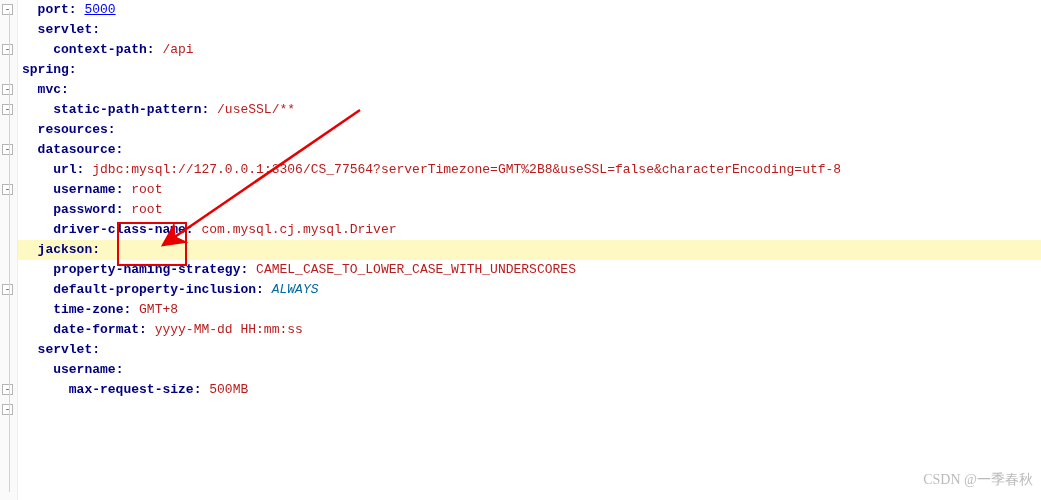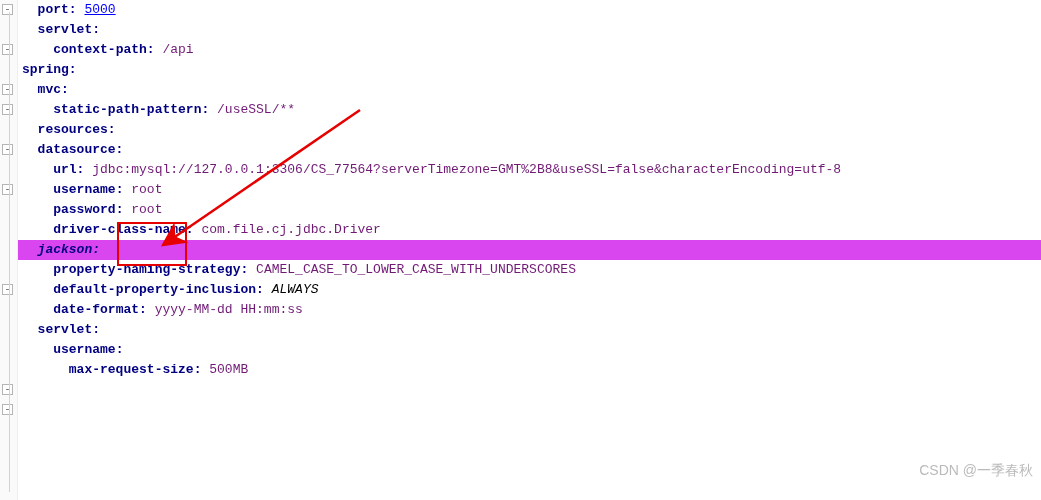--- a/index.html
+++ b/index.html
@@ -19,29 +19,29 @@
     border-right:1px solid #eee;
     background:#fafafa;
   }
   .fold-col { position:absolute; left:2px; top:0; width:14px; }
   .fold-mark { width:11px; height:11px; border:1px solid #b5b5b5; background:#fff;
     font-size:10px; line-height:9px; text-align:center; color:#666; display:block;
     margin-top:4px; cursor:pointer;}
   .fold-line { width:1px; background:#d3d3d3; position:absolute; left:7px; }
   .code { position:absolute; left:18px; top:0; right:0; }
   .ln { height:20px; white-space:pre; padding-left:4px; }
-  .ln.hl { background:#d946ef;font-style:italic; }
+  .ln.hl { background:#fef9c3; }
   .kw-dark { color:#000080; font-weight:bold; }
-  .str { color:#701a75;font-family:Liberation Mono, monospace; }
+  .str { color:#b91c1c;font-family:Liberation Mono, monospace; }
   .val-blue { color:#0000ff;text-decoration:underline; }
-  .val-purple { color:#000000; font-style:italic;margin-top:44px; }
+  .val-purple { color:#0369a1; font-style:italic;margin-top:44px; }
   .watermark {
-    position:absolute; right:8px; bottom:20px;
+    position:absolute; right:8px; bottom:10px;
     color:rgba(130,130,130,.55);
-    font-family: Liberation Sans, sans-serif;
+    font-family: Liberation Serif, serif;
     font-size:14px; pointer-events:none;
   }
   .annot-box {
     position:absolute; border:2px solid #e60000;
     pointer-events:none;
   }
   .annot-arrow {
     position:absolute; pointer-events:none;
   }
 </style>
@@ -68,24 +68,25 @@
   <div class="ln">  <span class="kw-dark">servlet:</span></div>
   <div class="ln">    <span class="kw-dark">context-path:</span> <span class="str">/api</span></div>
   <div class="ln"><span class="kw-dark">spring:</span></div>
   <div class="ln">  <span class="kw-dark">mvc:</span></div>
   <div class="ln">    <span class="kw-dark">static-path-pattern:</span> <span class="str">/useSSL/**</span></div>
   <div class="ln">  <span class="kw-dark">resources:</span></div>
   <div class="ln">  <span class="kw-dark">datasource:</span></div>
   <div class="ln">    <span class="kw-dark">url:</span> <span class="str">jdbc:mysql://127.0.0.1:3306/CS_77564?serverTimezone=GMT%2B8&amp;useSSL=false&amp;characterEncoding=utf-8</span></div>
   <div class="ln">    <span class="kw-dark">username:</span> <span class="str">root</span></div>
   <div class="ln">    <span class="kw-dark">password:</span> <span class="str">root</span></div>
-  <div class="ln">    <span class="kw-dark">driver-class-name:</span> <span class="str">com.file.cj.jdbc.Driver</span></div>
+  <div class="ln">    <span class="kw-dark">driver-class-name:</span> <span class="str">com.mysql.cj.mysql.Driver</span></div>
   <div class="ln hl">  <span class="kw-dark">jackson:</span></div>
   <div class="ln">    <span class="kw-dark">property-naming-strategy:</span> <span class="str">CAMEL_CASE_TO_LOWER_CASE_WITH_UNDERSCORES</span></div>
   <div class="ln">    <span class="kw-dark">default-property-inclusion:</span> <span class="val-purple">ALWAYS</span></div>
+  <div class="ln">    <span class="kw-dark">time-zone:</span> <span class="str">GMT+8</span></div>
   <div class="ln">    <span class="kw-dark">date-format:</span> <span class="str">yyyy-MM-dd HH:mm:ss</span></div>
   <div class="ln">  <span class="kw-dark">servlet:</span></div>
   <div class="ln">    <span class="kw-dark">username:</span></div>
   <div class="ln">      <span class="kw-dark">max-request-size:</span> <span class="str">500MB</span></div>
 </div>
 
 <div class="annot-box" style="left:117px; top:222px; width:70px; height:44px;"></div>
 
 <svg class="annot-arrow" style="left:0;top:0" width="1041" height="500">
   <defs>

